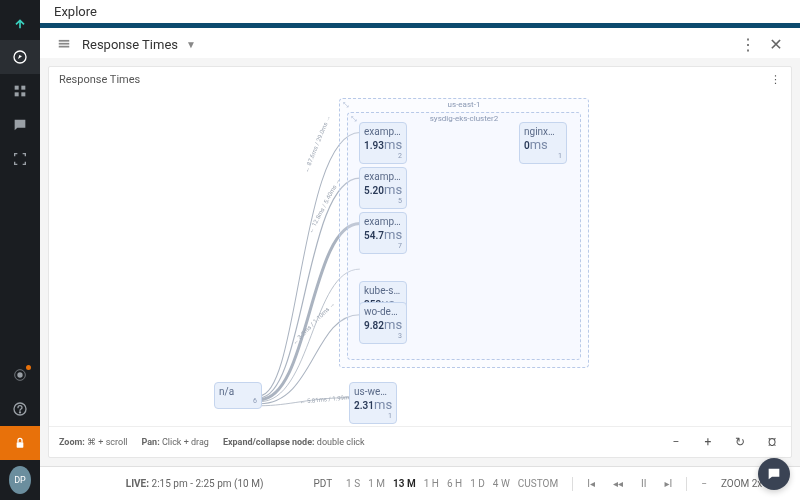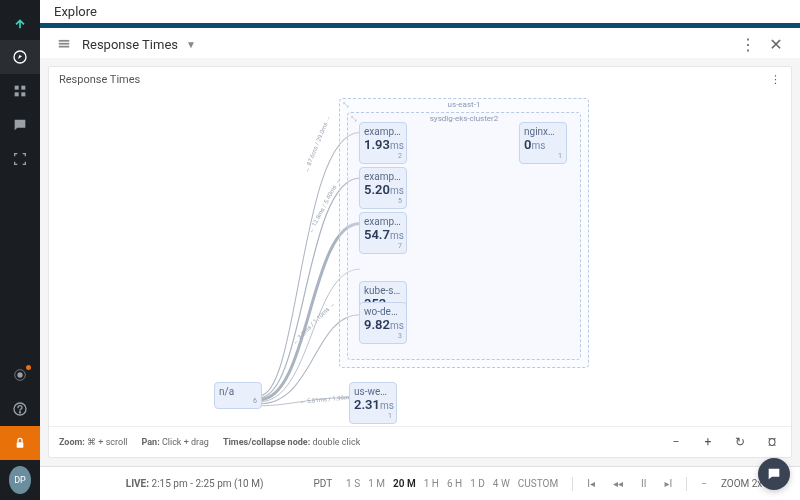--- a/index.html
+++ b/index.html
@@ -33,22 +33,22 @@
   .canvas-wrap { flex: 1; margin: 8px; background: #fff; border: 1px solid #e6e6e6; border-radius: 2px; display: flex; flex-direction: column; position: relative; }
   .canvas-head { display: flex; align-items: center; padding: 6px 10px; font-size: 11px; color: #555; }
   .canvas-head .grow { flex:1; }
   .canvas-body { flex: 1; position: relative; overflow: hidden; }
 
   
   .cluster-outer { position: absolute; border: 1px dashed #b8c9e8; border-radius: 4px; font-size: 8px; color: #7a8ba8; padding: 2px 4px; background: rgba(235,242,253,0.2); }
   .cluster-label { position:absolute; top:1px; left:50%; transform:translateX(-50%); font-size:8px; color:#8a98b3; white-space:nowrap; }
   .node { position: absolute; width: 48px; background: #e9f0fb; border: 1px solid #c5d5ee; border-radius: 4px; padding: 3px 4px; font-size: 8px; color: #4a5a78; }
   .node .nname { font-size: 10px; color: #5a6a88; white-space: nowrap; overflow: hidden; text-overflow: ellipsis; }
-  .node .nval { font-size: 13px; font-weight: 600; color: #2a3a58; }
-  .node .nunit { font-size: 10px; font-weight: 400; color: #7a8aa8; }
+  .node .nval { font-size: 10px; font-weight: 600; color: #2a3a58; }
+  .node .nunit { font-size: 13px; font-weight: 400; color: #7a8aa8; }
   .node .ncount { font-size: 7px; color: #8a98b3; text-align: right; }
   .corner { position:absolute; top:2px; left:3px; font-size:7px; color:#a0b0cc; }
 
   svg.edges { position: absolute; inset: 0; width: 100%; height: 100%; pointer-events: none; }
   .edge { stroke: #aab3c0; fill: none; }
   .edge-label { font-size: 6px; fill: #9aa3b0; }
 
   .canvas-foot { display: flex; align-items: center; gap: 14px; padding: 6px 10px; font-size: 9px; color: #666; border-top: 1px solid #eee; }
   .canvas-foot .grow { flex:1; }
   .canvas-foot .cbtn { width: 18px; height: 18px; display:flex; align-items:center; justify-content:center; cursor:pointer; color:#555; font-size:12px; }
@@ -204,35 +204,35 @@
         <div class="node" style="left:300px; top:290px;">
           <div class="nname">us-wes…</div>
           <div><span class="nval">2.31</span><span class="nunit">ms</span></div>
           <div class="ncount">1</div>
         </div>
       </div>
 
       <div class="canvas-foot">
         <span><b>Zoom:</b> <span>⌘ + scroll</span></span>
         <span><b>Pan:</b> <span>Click + drag</span></span>
-        <span><b>Times/collapse node:</b> <span>double click</span></span>
+        <span><b>Expand/collapse node:</b> <span>double click</span></span>
         <span class="grow"></span>
         <span class="cbtn">−</span>
         <span class="cbtn">+</span>
         <span class="cbtn">↻</span>
         <span class="cbtn">¤</span>
       </div>
     </div>
 
     <div class="timebar">
       <span class="grow"></span>
       <span><b>LIVE:</b> <span>2:15 pm - 2:25 pm (10 M)</span></span>
       <span style="width:30px"></span>
       <span>PDT</span>
-      <span id="time-buttons"><span class="tbtn">1 S</span><span class="tbtn">1 M</span><span class="tbtn active">20 M</span><span class="tbtn">1 H</span><span class="tbtn">6 H</span><span class="tbtn">1 D</span><span class="tbtn">4 W</span><span class="tbtn">CUSTOM</span></span>
+      <span id="time-buttons"><span class="tbtn">1 S</span><span class="tbtn">1 M</span><span class="tbtn active">13 M</span><span class="tbtn">1 H</span><span class="tbtn">6 H</span><span class="tbtn">1 D</span><span class="tbtn">4 W</span><span class="tbtn">CUSTOM</span></span>
       <span class="divider"></span>
       <span class="tbtn">I◂</span>
       <span class="tbtn">◂◂</span>
       <span class="tbtn">II</span>
       <span class="tbtn">▸I</span>
       <span class="divider"></span>
       <span class="tbtn">−</span>
       <span>ZOOM 2x</span>
       <span class="tbtn">+</span>
     </div>

